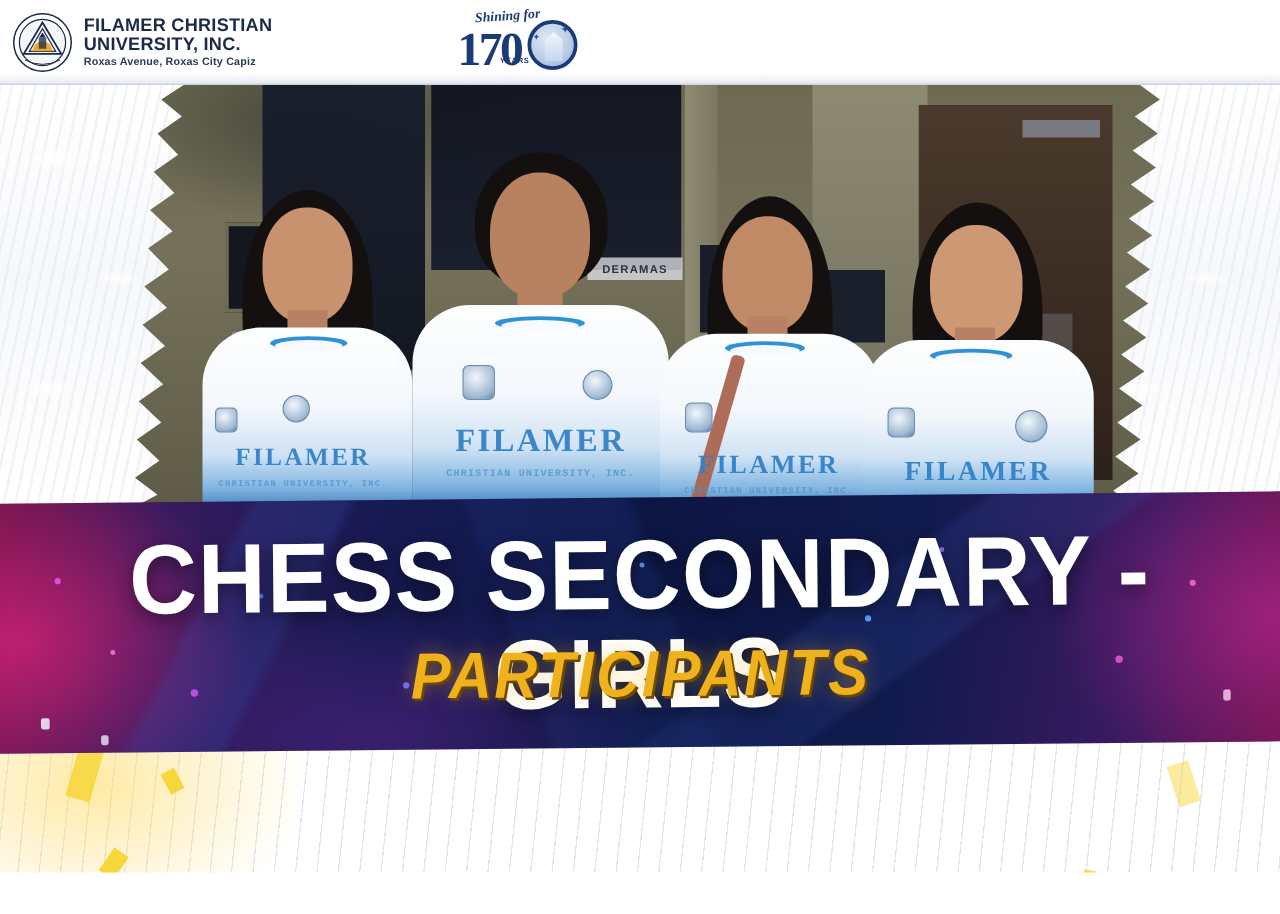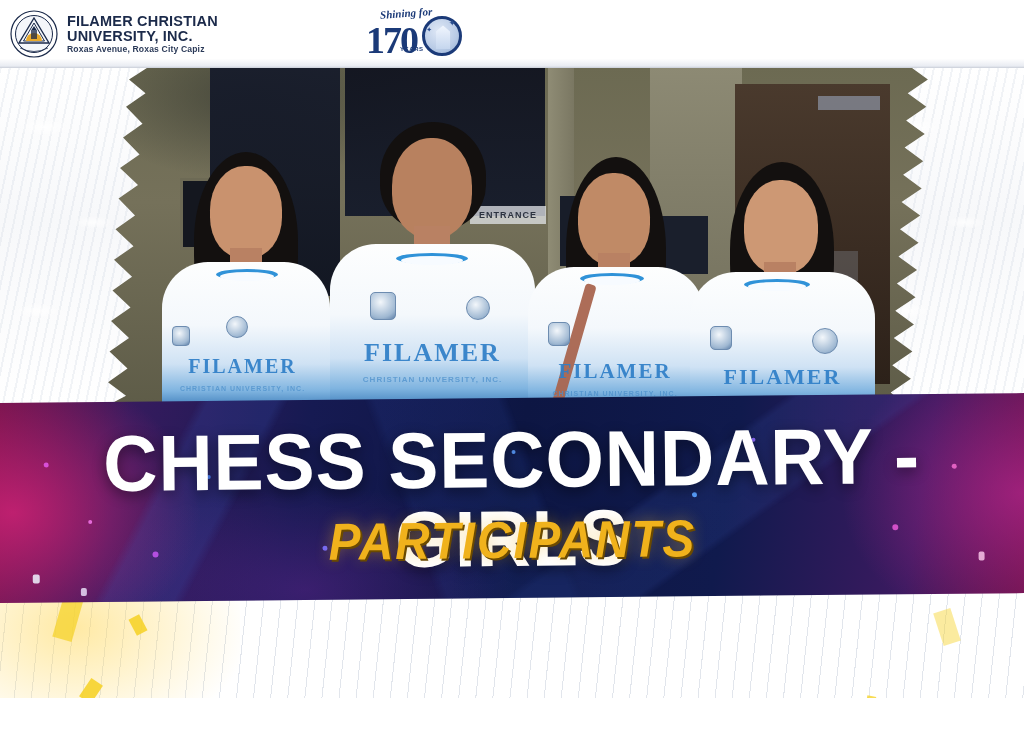--- a/index.html
+++ b/index.html
@@ -106,21 +106,21 @@
   .jersey { position:absolute; bottom:0;
     background:linear-gradient(180deg,#fdfefe 0%,#f4f8fc 42%,#cfe2f4 68%,#7fb4e0 86%,#2d6fb0 100%);
     border-radius:46px 46px 8px 8px; }
   .collar { position:absolute; height:11px; border-radius:50%;
     background:#2f92d8; }
   .collar-in { position:absolute; height:9px; border-radius:50%; background:#f7fbff; }
   .jtext { position:absolute; width:100%; text-align:center;
     font-family:"Liberation Serif", serif; font-weight:bold; color:#2f7fc8;
     letter-spacing:2px; opacity:.92; }
   .jsub { position:absolute; width:100%; text-align:center;
-    font-family:Liberation Sans, sans-serif; font-weight:bold; color:#4b8fcb;
+    font-family:Liberation Mono, monospace; font-weight:bold; color:#4b8fcb;
     letter-spacing:1px; opacity:.72; }
   .crest { position:absolute; border-radius:50%;
     background:radial-gradient(circle at 40% 35%, #f3f7fb, #9fb8d2 70%, #5d7fa8 100%);
     border:1px solid #6d8cb0; }
   .neck { position:absolute; background:#b98163; }
   .strap { position:absolute; width:11px; background:#a9654f; transform:rotate(16deg);
     border-radius:4px; opacity:.95; }
 
   
   .torn { position:absolute; top:0; height:340px; z-index:14;
@@ -238,21 +238,21 @@
       <div class="wall-right-lt"></div>
       <div class="pillar"></div>
       <div class="wall-door"></div>
       <div class="door-sign"></div>
       <div class="door-sign2"></div>
       <div class="board-a"></div>
       <div class="board-b"></div>
       <div class="board-c"></div>
       <div class="paper-a"></div>
       <div class="sign-entr">
-        <span>ENTRANCE</span>
+        <span>DERAMAS</span>
       </div>
 
       <div class="person" style="left:150px; width:185px; height:260px;">
         <div class="hair" style="left:44px; top:0; width:104px; height:178px;"></div>
         <div class="head" style="left:60px; top:14px; width:72px; height:92px; background:#c9926e;"></div>
         <div class="neck" style="left:80px; top:96px; width:32px; height:30px;"></div>
         <div class="jersey" style="left:12px; bottom:0; width:168px; height:150px;"></div>
         <div class="collar" style="left:66px; bottom:132px; width:62px;"></div>
         <div class="collar-in" style="left:70px; bottom:131px; width:54px;"></div>
         <div class="crest" style="left:76px; bottom:74px; width:22px; height:22px;"></div>

